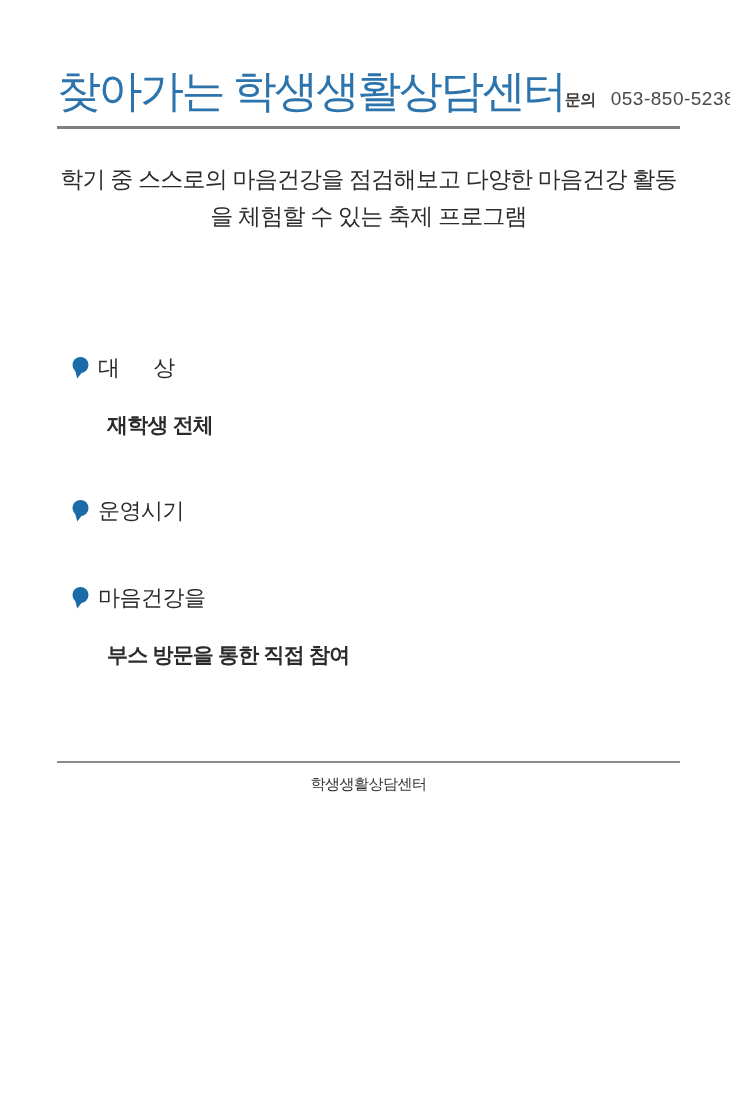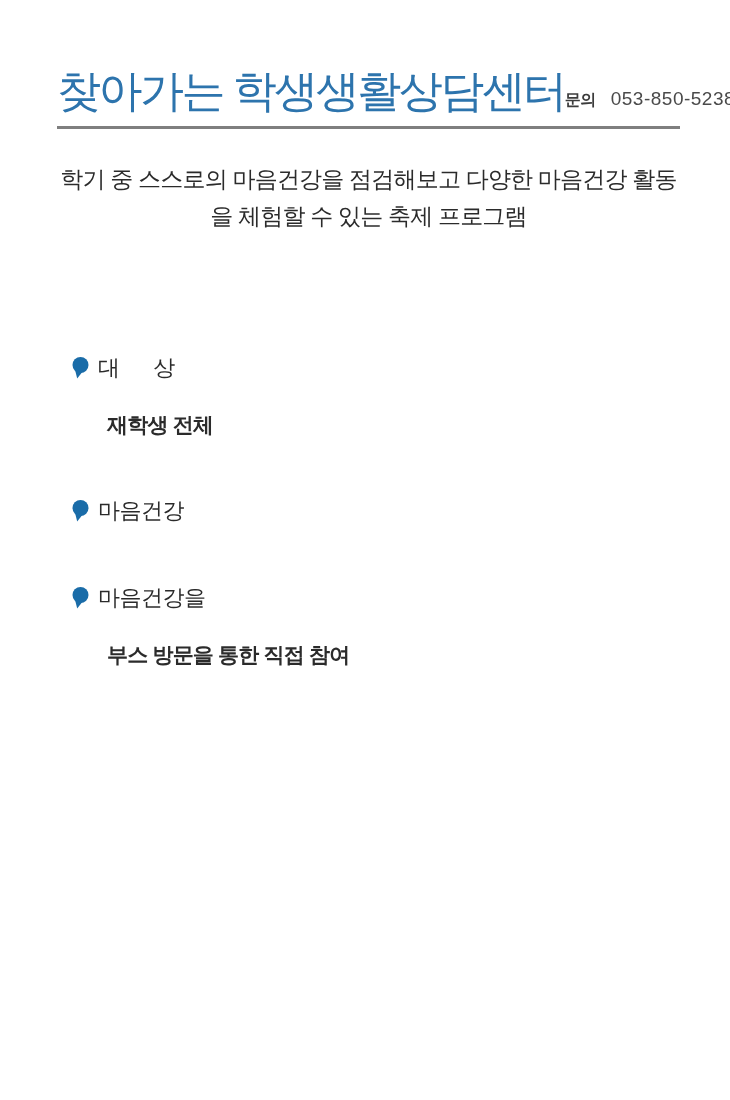--- a/index.html
+++ b/index.html
@@ -150,31 +150,35 @@
       </div>
       <div class="section-content">재학생 전체</div>
     </li>
 
     <li class="section">
       <div class="section-heading">
         <svg class="bullet-icon" viewBox="0 0 17 22" aria-hidden="true">
           <circle cx="8.5" cy="8" r="8" fill="#1a6ca8"></circle>
           <path d="M3.2 13.5 L5.2 21.5 L10.5 14.8 Z" fill="#1a6ca8"></path>
         </svg>
-        <span class="section-label">마음건강</span>
+        <span class="section-label">운영시기</span>
       </div>
     </li>
 
     <li class="section">
       <div class="section-heading">
         <svg class="bullet-icon" viewBox="0 0 17 22" aria-hidden="true">
           <circle cx="8.5" cy="8" r="8" fill="#1a6ca8"></circle>
           <path d="M3.2 13.5 L5.2 21.5 L10.5 14.8 Z" fill="#1a6ca8"></path>
         </svg>
         <span class="section-label">마음건강을</span>
       </div>
       <div class="section-content">부스 방문을 통한 직접 참여</div>
     </li>
 
   </ul>
 
+  <div class="footer">
+    <hr class="rule-bottom">
+    <div class="footer-org">학생생활상담센터</div>
+  </div>
 
 </div>
 
 </body></html>

